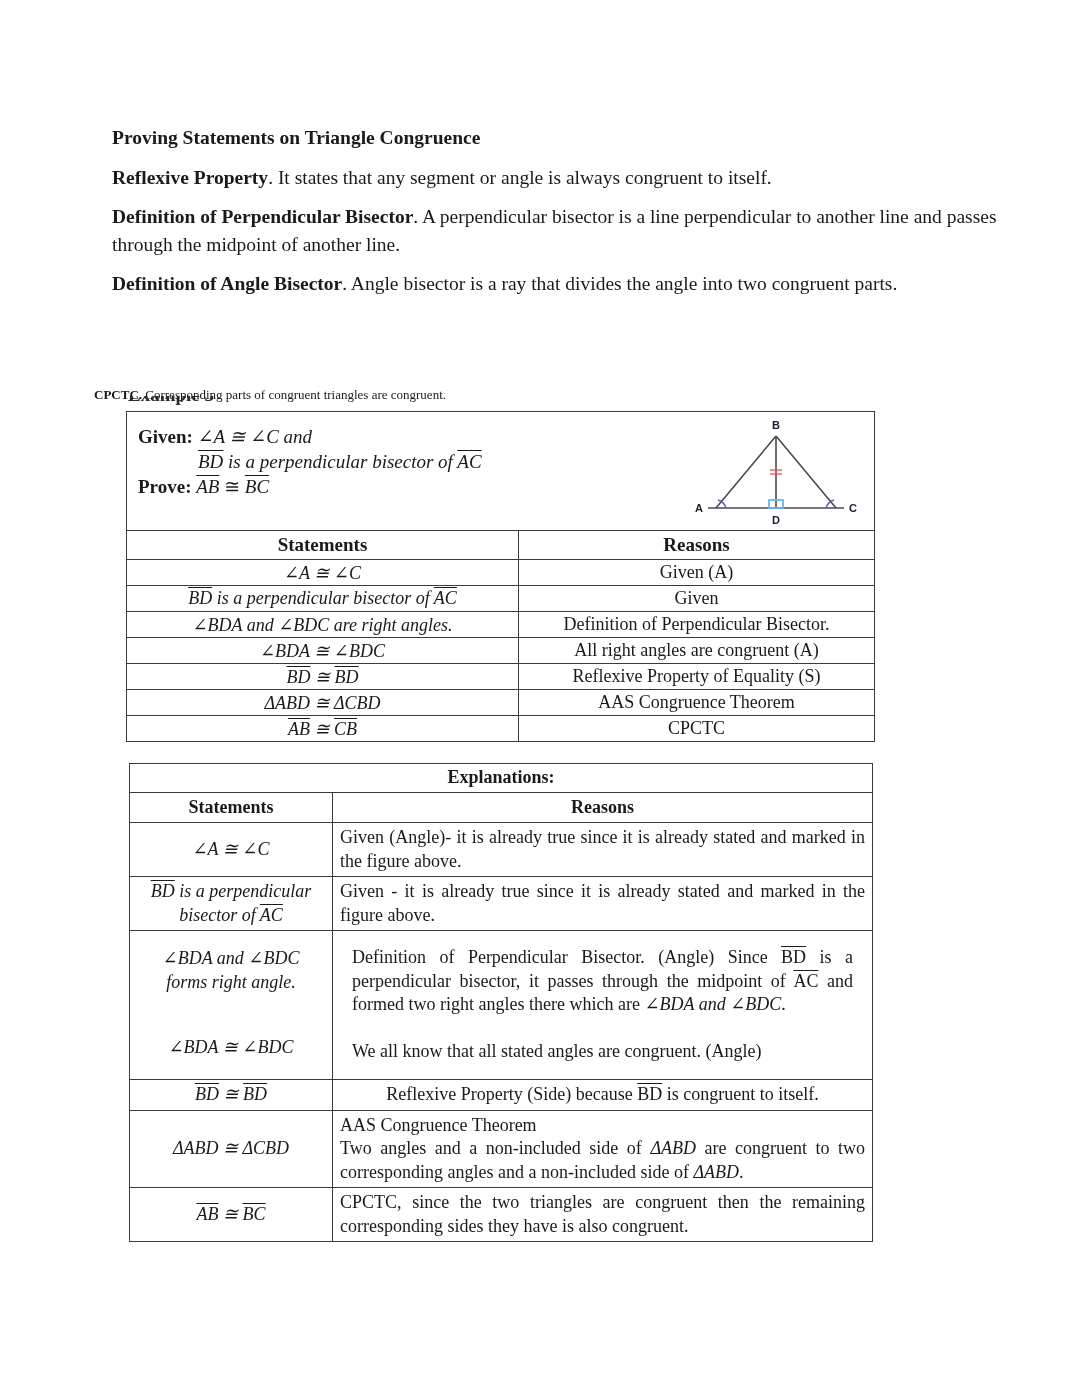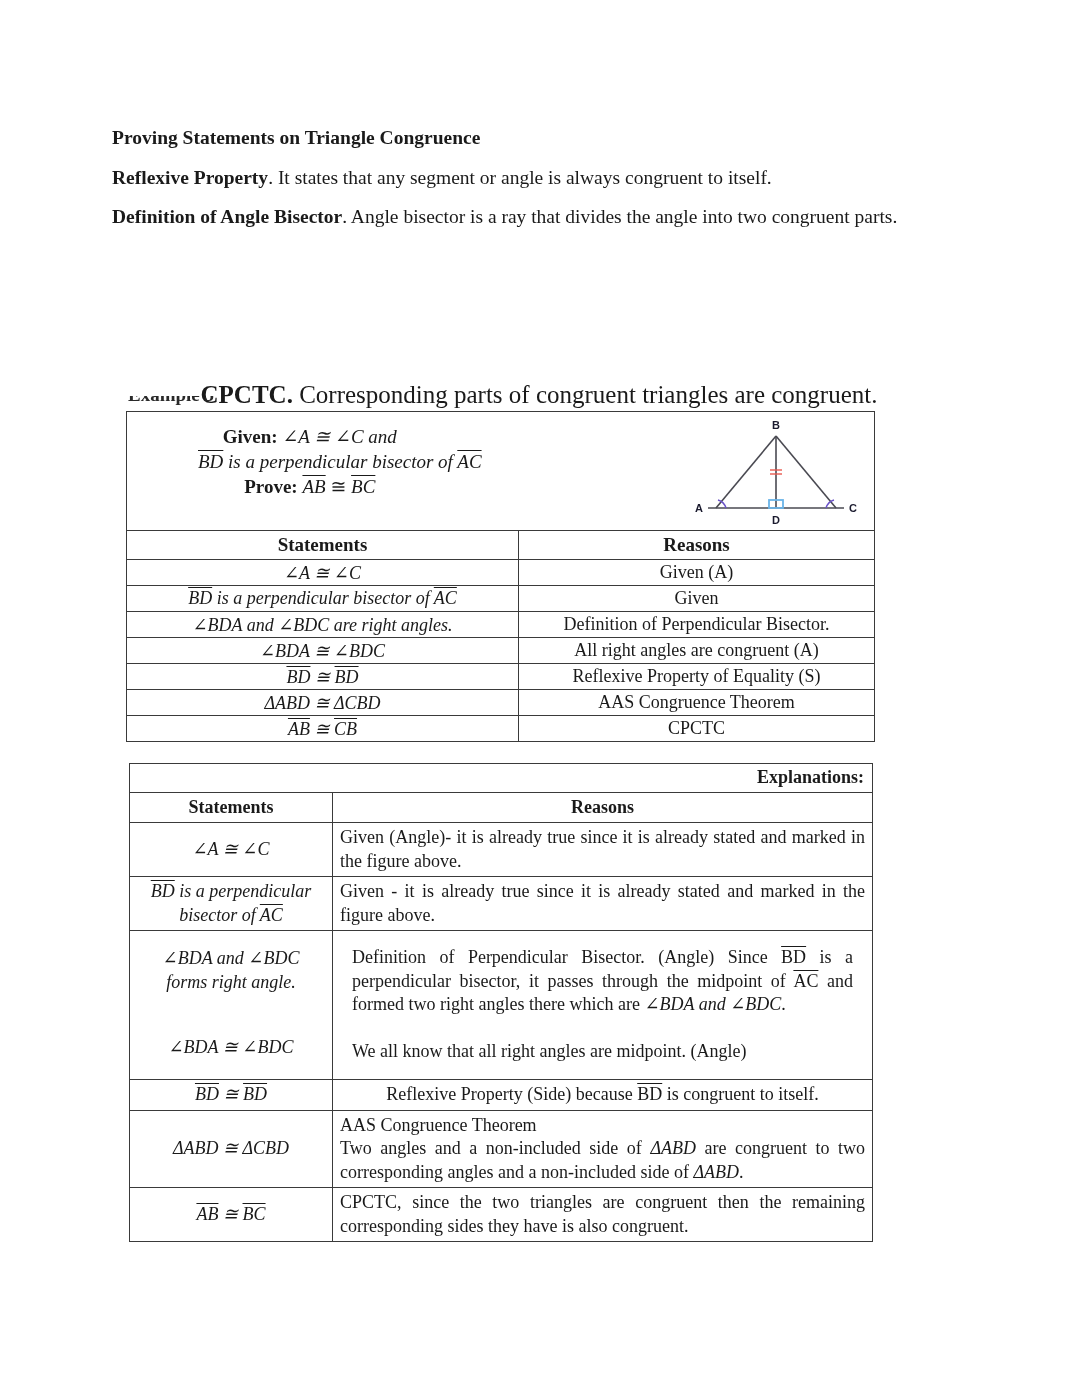--- a/index.html
+++ b/index.html
@@ -42,23 +42,22 @@
     line-height: 27px;
     margin: 0 0 13px 0;
   }
 
   
   .cpctc {
     position: absolute;
     left: 94px;
     top: 382px;
     width: 890px;
-    font-size: 25px;
+    font-size: 13px;
     line-height: 26px;
-    text-align: center;
   }
   .cpctc .lead { font-weight: bold; }
 
   
   .clipped-label {
     position: absolute;
     left: 128px;
     top: 396px;
     width: 180px;
     height: 13px;
@@ -88,21 +87,20 @@
     height: 118px;
     position: relative;
     padding: 0 !important;
   }
   .given-text {
     position: absolute;
     left: 11px;
     top: 12px;
     font-size: 19px;
     line-height: 25px;
-    text-align: center;
   }
   .given-text .lbl { font-weight: bold; }
   .given-row2 { padding-left: 60px; }
   .mathit { font-style: italic; }
   .ovl {
     text-decoration: overline;
     font-style: italic;
   }
   .ovl-u {
     text-decoration: overline;
@@ -143,21 +141,21 @@
   .expl-table td {
     border: 1px solid #3a3a3a;
     padding: 3px 7px;
     vertical-align: middle;
     font-size: 18px;
     line-height: 23.5px;
   }
   .expl-title {
     font-weight: bold;
     font-size: 19px;
-    text-align: right;
+    text-align: center;
     padding: 2px 8px !important;
   }
   .expl-hdr {
     font-weight: bold;
     font-size: 19px;
     text-align: center;
   }
   .ec-stmt {
     width: 203px;
     text-align: center;
@@ -185,20 +183,21 @@
 <body>
 
 <div class="page">
 
   <div class="prose">
     <div class="title-line">Proving Statements on Triangle Congruence</div>
 
     <p class="para"><span class="lead">Reflexive Property</span><span>. It states that any segment or angle is always congruent to itself.</span></p>
 
 
+    <p class="para"><span class="lead">Definition of Perpendicular Bisector</span><span>. A perpendicular bisector is a line perpendicular to another line and passes through the midpoint of another line.</span></p>
 
     <p class="para"><span class="lead">Definition of Angle Bisector</span><span>. Angle bisector is a ray that divides the angle into two congruent parts.</span></p>
   </div>
 
   <div class="cpctc"><span class="lead">CPCTC.</span><span> Corresponding parts of congruent triangles are congruent.</span></div>
 
   <div class="clipped-label">
       <span>Example 5</span>
     </div>
 
@@ -305,21 +304,21 @@
       <tr>
         <td class="mergecell ec-stmt">
           <div class="merge-inner">
             <div class="m-a"><span>∠BDA and ∠BDC</span><br><span>forms right angle.</span></div>
             <div class="m-b">∠BDA ≅ ∠BDC</div>
           </div>
         </td>
         <td class="mergecell">
           <div class="merge-inner">
             <div class="mr-a">Definition of Perpendicular Bisector. (Angle) Since <span class="ovl-u">BD</span> is a perpendicular bisector, it passes through the midpoint of <span class="ovl-u">AC</span> and formed two right angles there which are <span class="mathit">∠BDA and ∠BDC</span>.</div>
-            <div class="mr-b">We all know that all right angles are midpoint. (Angle)</div>
+            <div class="mr-b">We all know that all stated angles are congruent. (Angle)</div>
           </div>
         </td>
       </tr>
 
       <tr>
         <td class="ec-stmt"><span class="ovl">BD</span> ≅ <span class="ovl">BD</span></td>
         <td class="ec-rsn noj nowrapcell">Reflexive Property (Side) because <span class="ovl-u">BD</span> is congruent to itself.</td>
       </tr>
 
       <tr>

